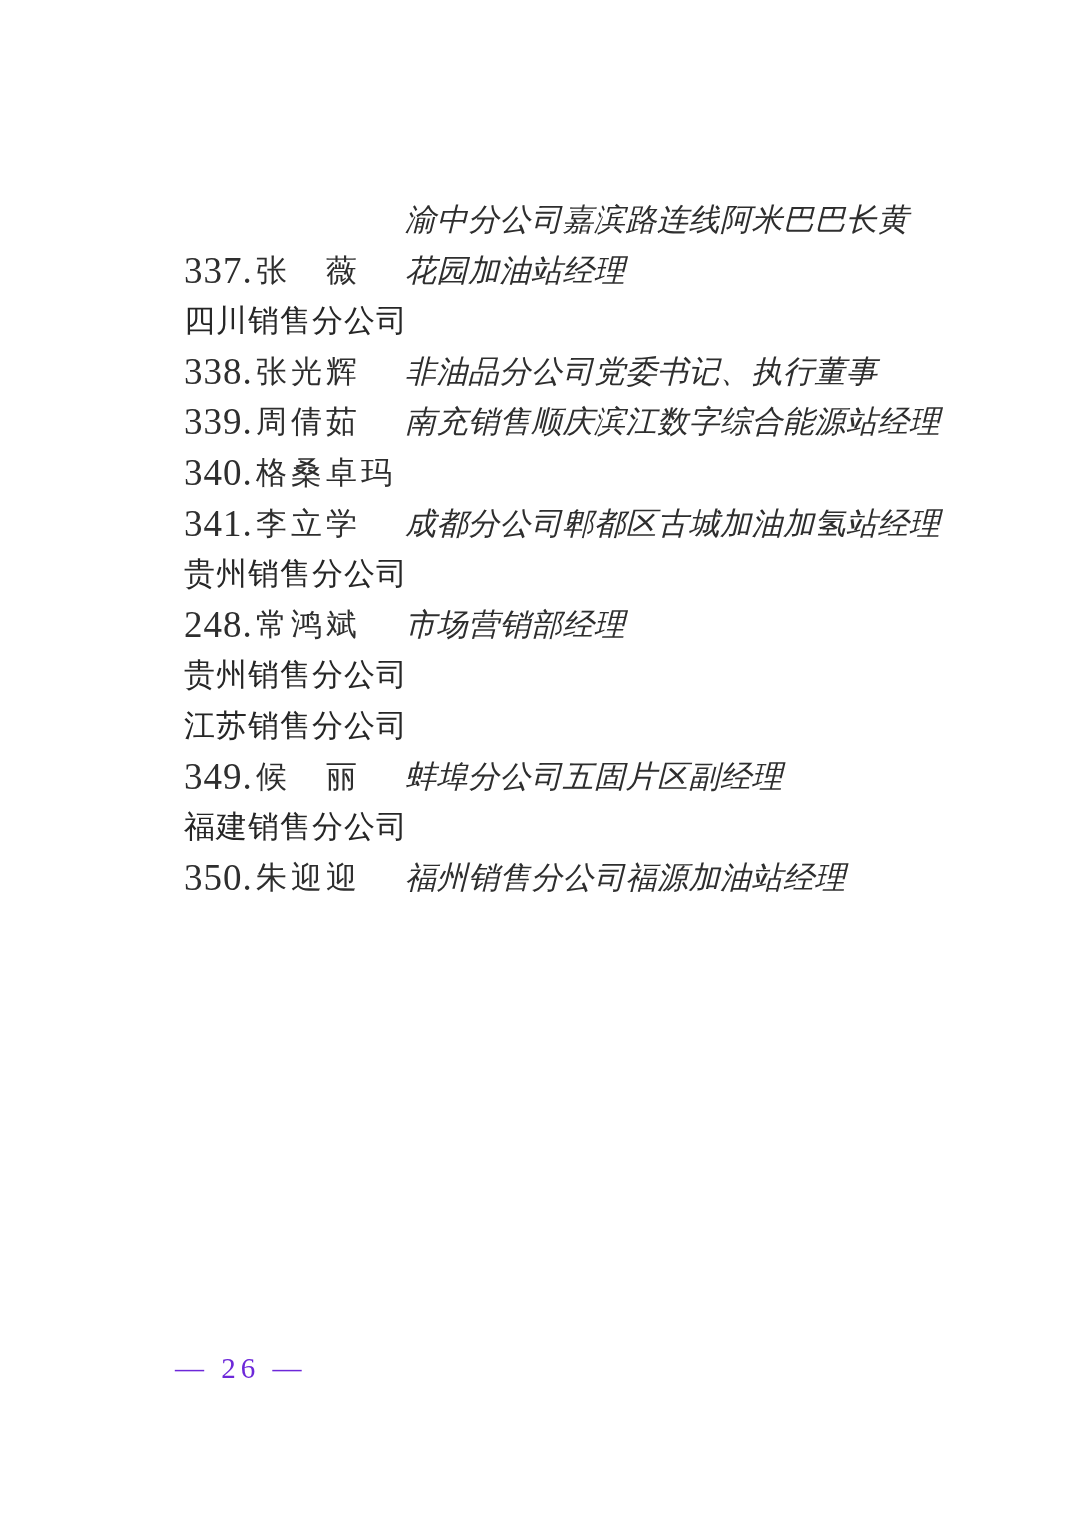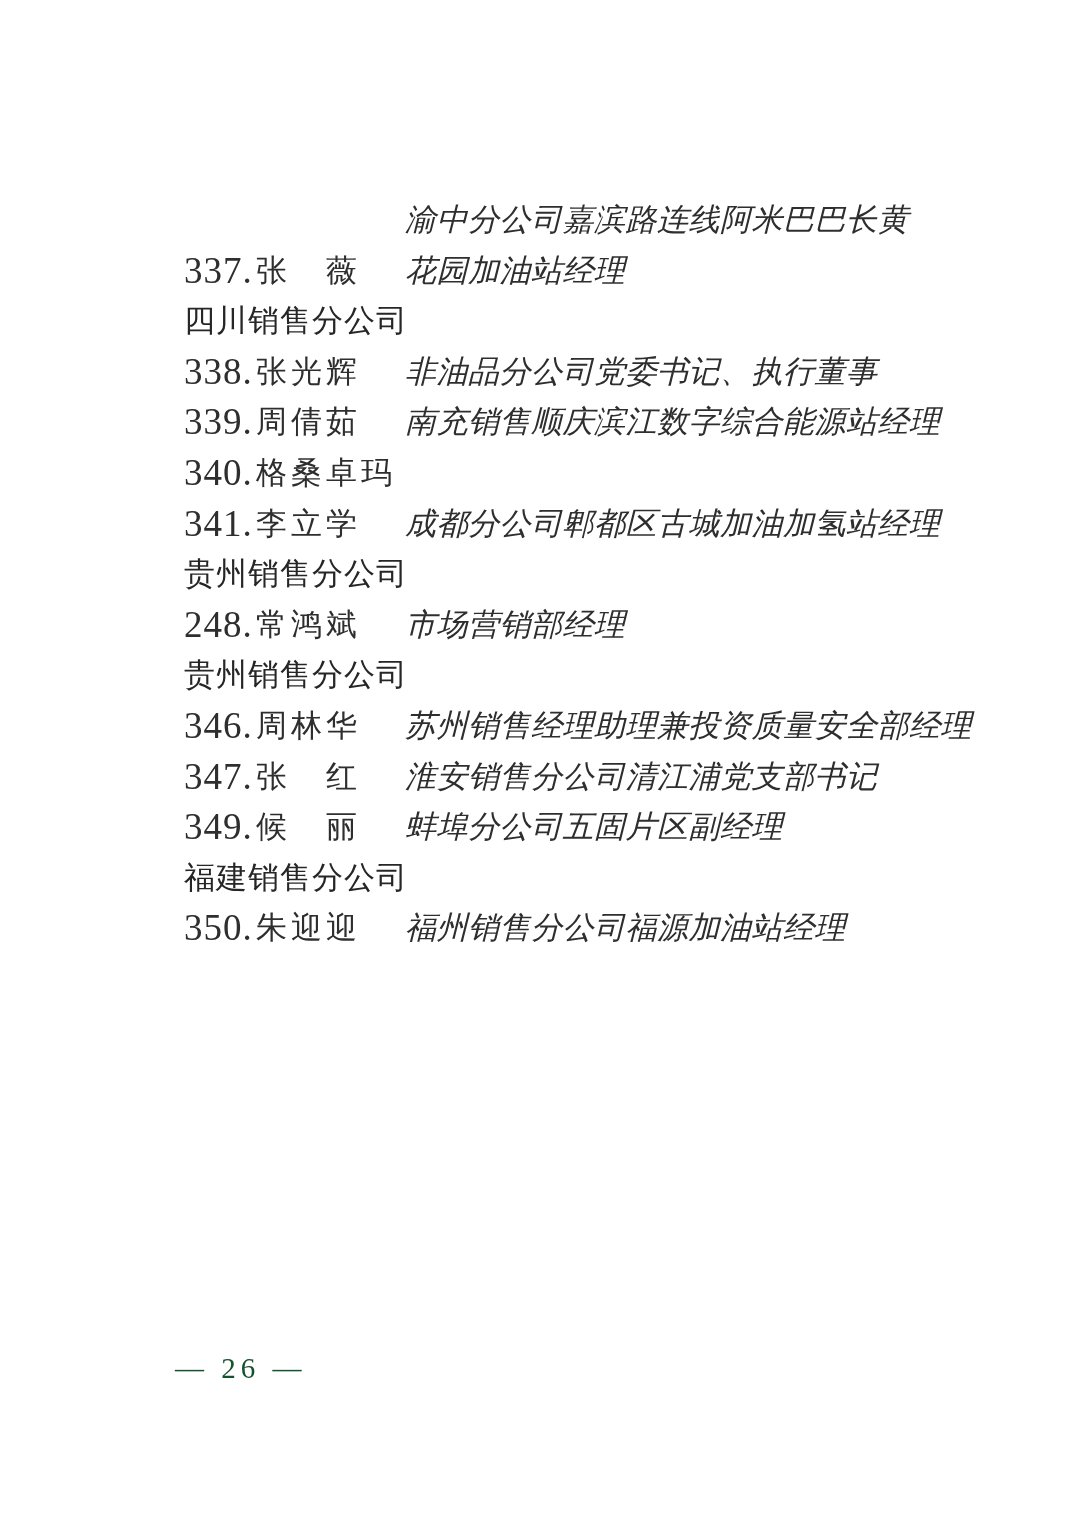--- a/index.html
+++ b/index.html
@@ -54,21 +54,21 @@
     letter-spacing: 0.5px;
     white-space: pre; 
     font-style: italic;
   }
   .page-number {
     position: absolute;
     left: 175px;
     top: 1352px;
     font-size: 29px;
     letter-spacing: 5px;
-    color: #14532d;
+    color: #6d28d9;
   }
 </style>
 </head>
 <body>
 
 <div class="page">
 
   <div class="content">
     <div class="section">
 
@@ -119,33 +119,21 @@
           <span class="desc">市场营销部经理</span>
         </div>
         </div>
     </div>
 
     <div class="section">
       <div class="row header">贵州销售分公司</div>
     </div>
 
     <div class="section">
-      <div>
-
-      <div class="row">
-          <span class="num">346.</span>
-          <span class="name">周林华</span>
-          <span class="desc">苏州销售经理助理兼投资质量安全部经理</span>
-        </div>
-          <div class="row">
-          <span class="num">347.</span>
-          <span class="name">张　红</span>
-          <span class="desc">淮安销售分公司清江浦党支部书记</span>
-        </div>
-        </div>
+      <div class="row header">江苏销售分公司</div>
     </div>
 
 
     <div class="section">
       <div>
 
       <div class="row">
           <span class="num">349.</span>
           <span class="name">候　丽</span>
           <span class="desc">蚌埠分公司五固片区副经理</span>

